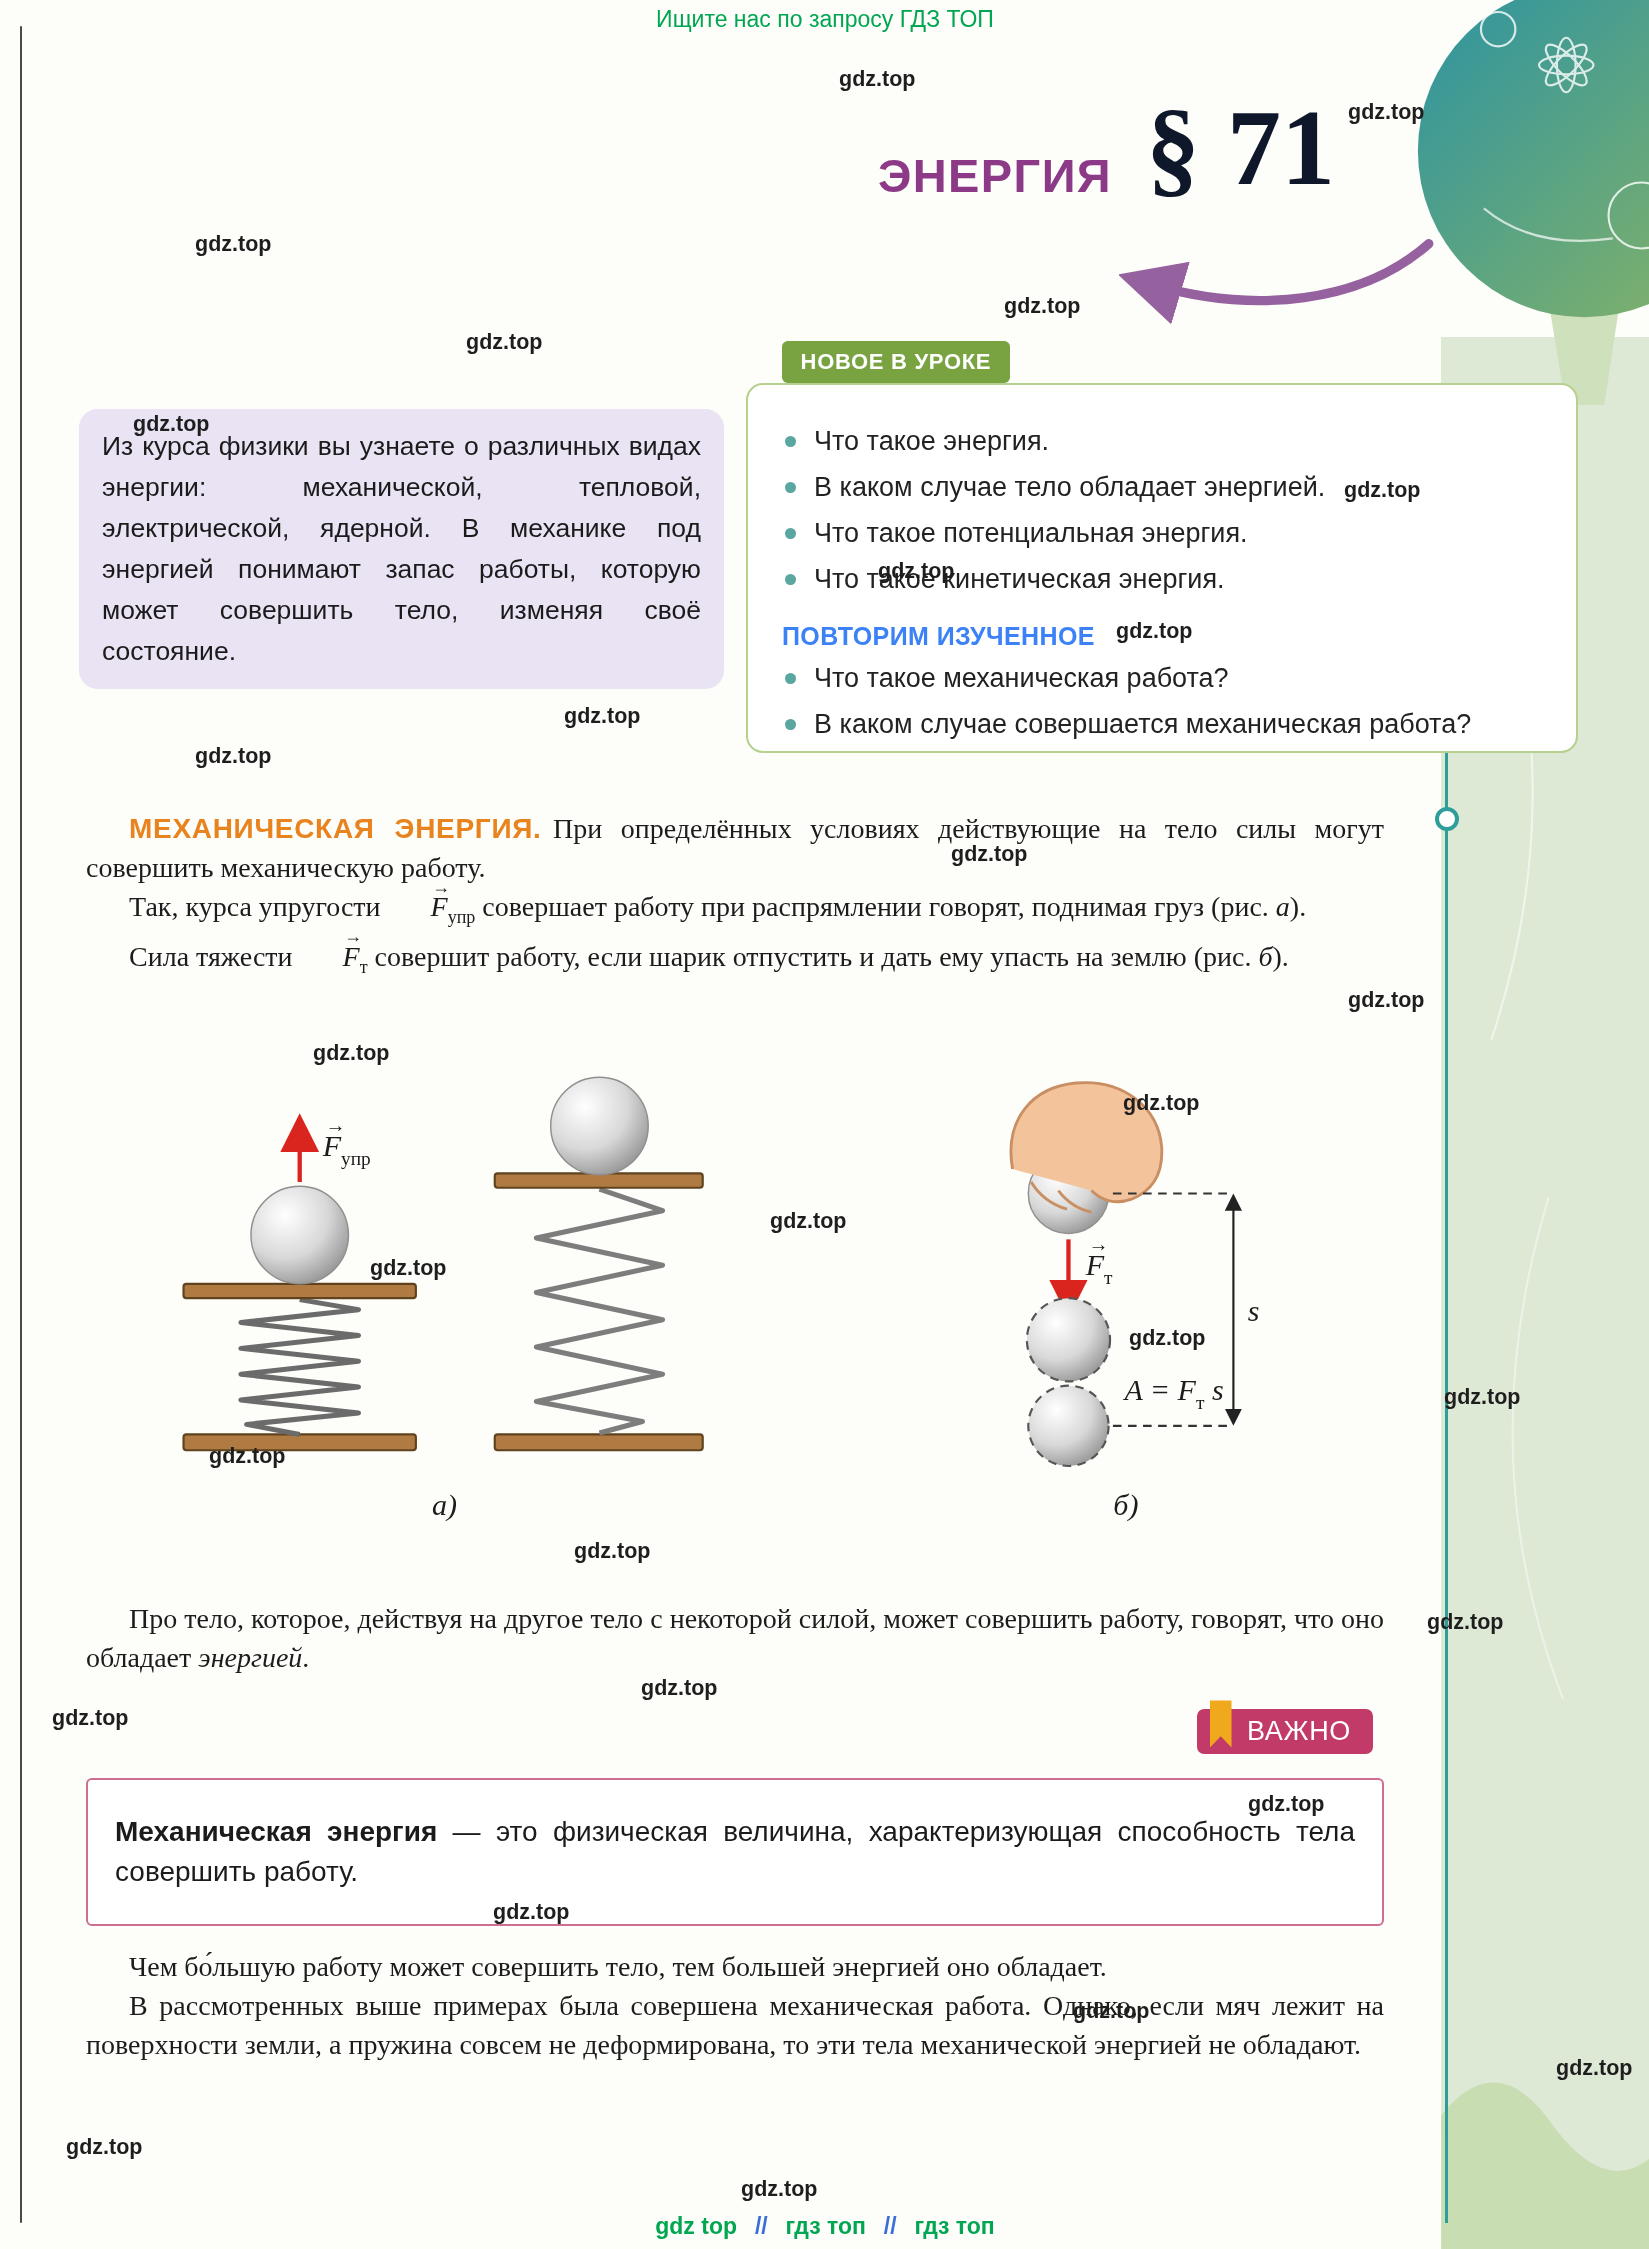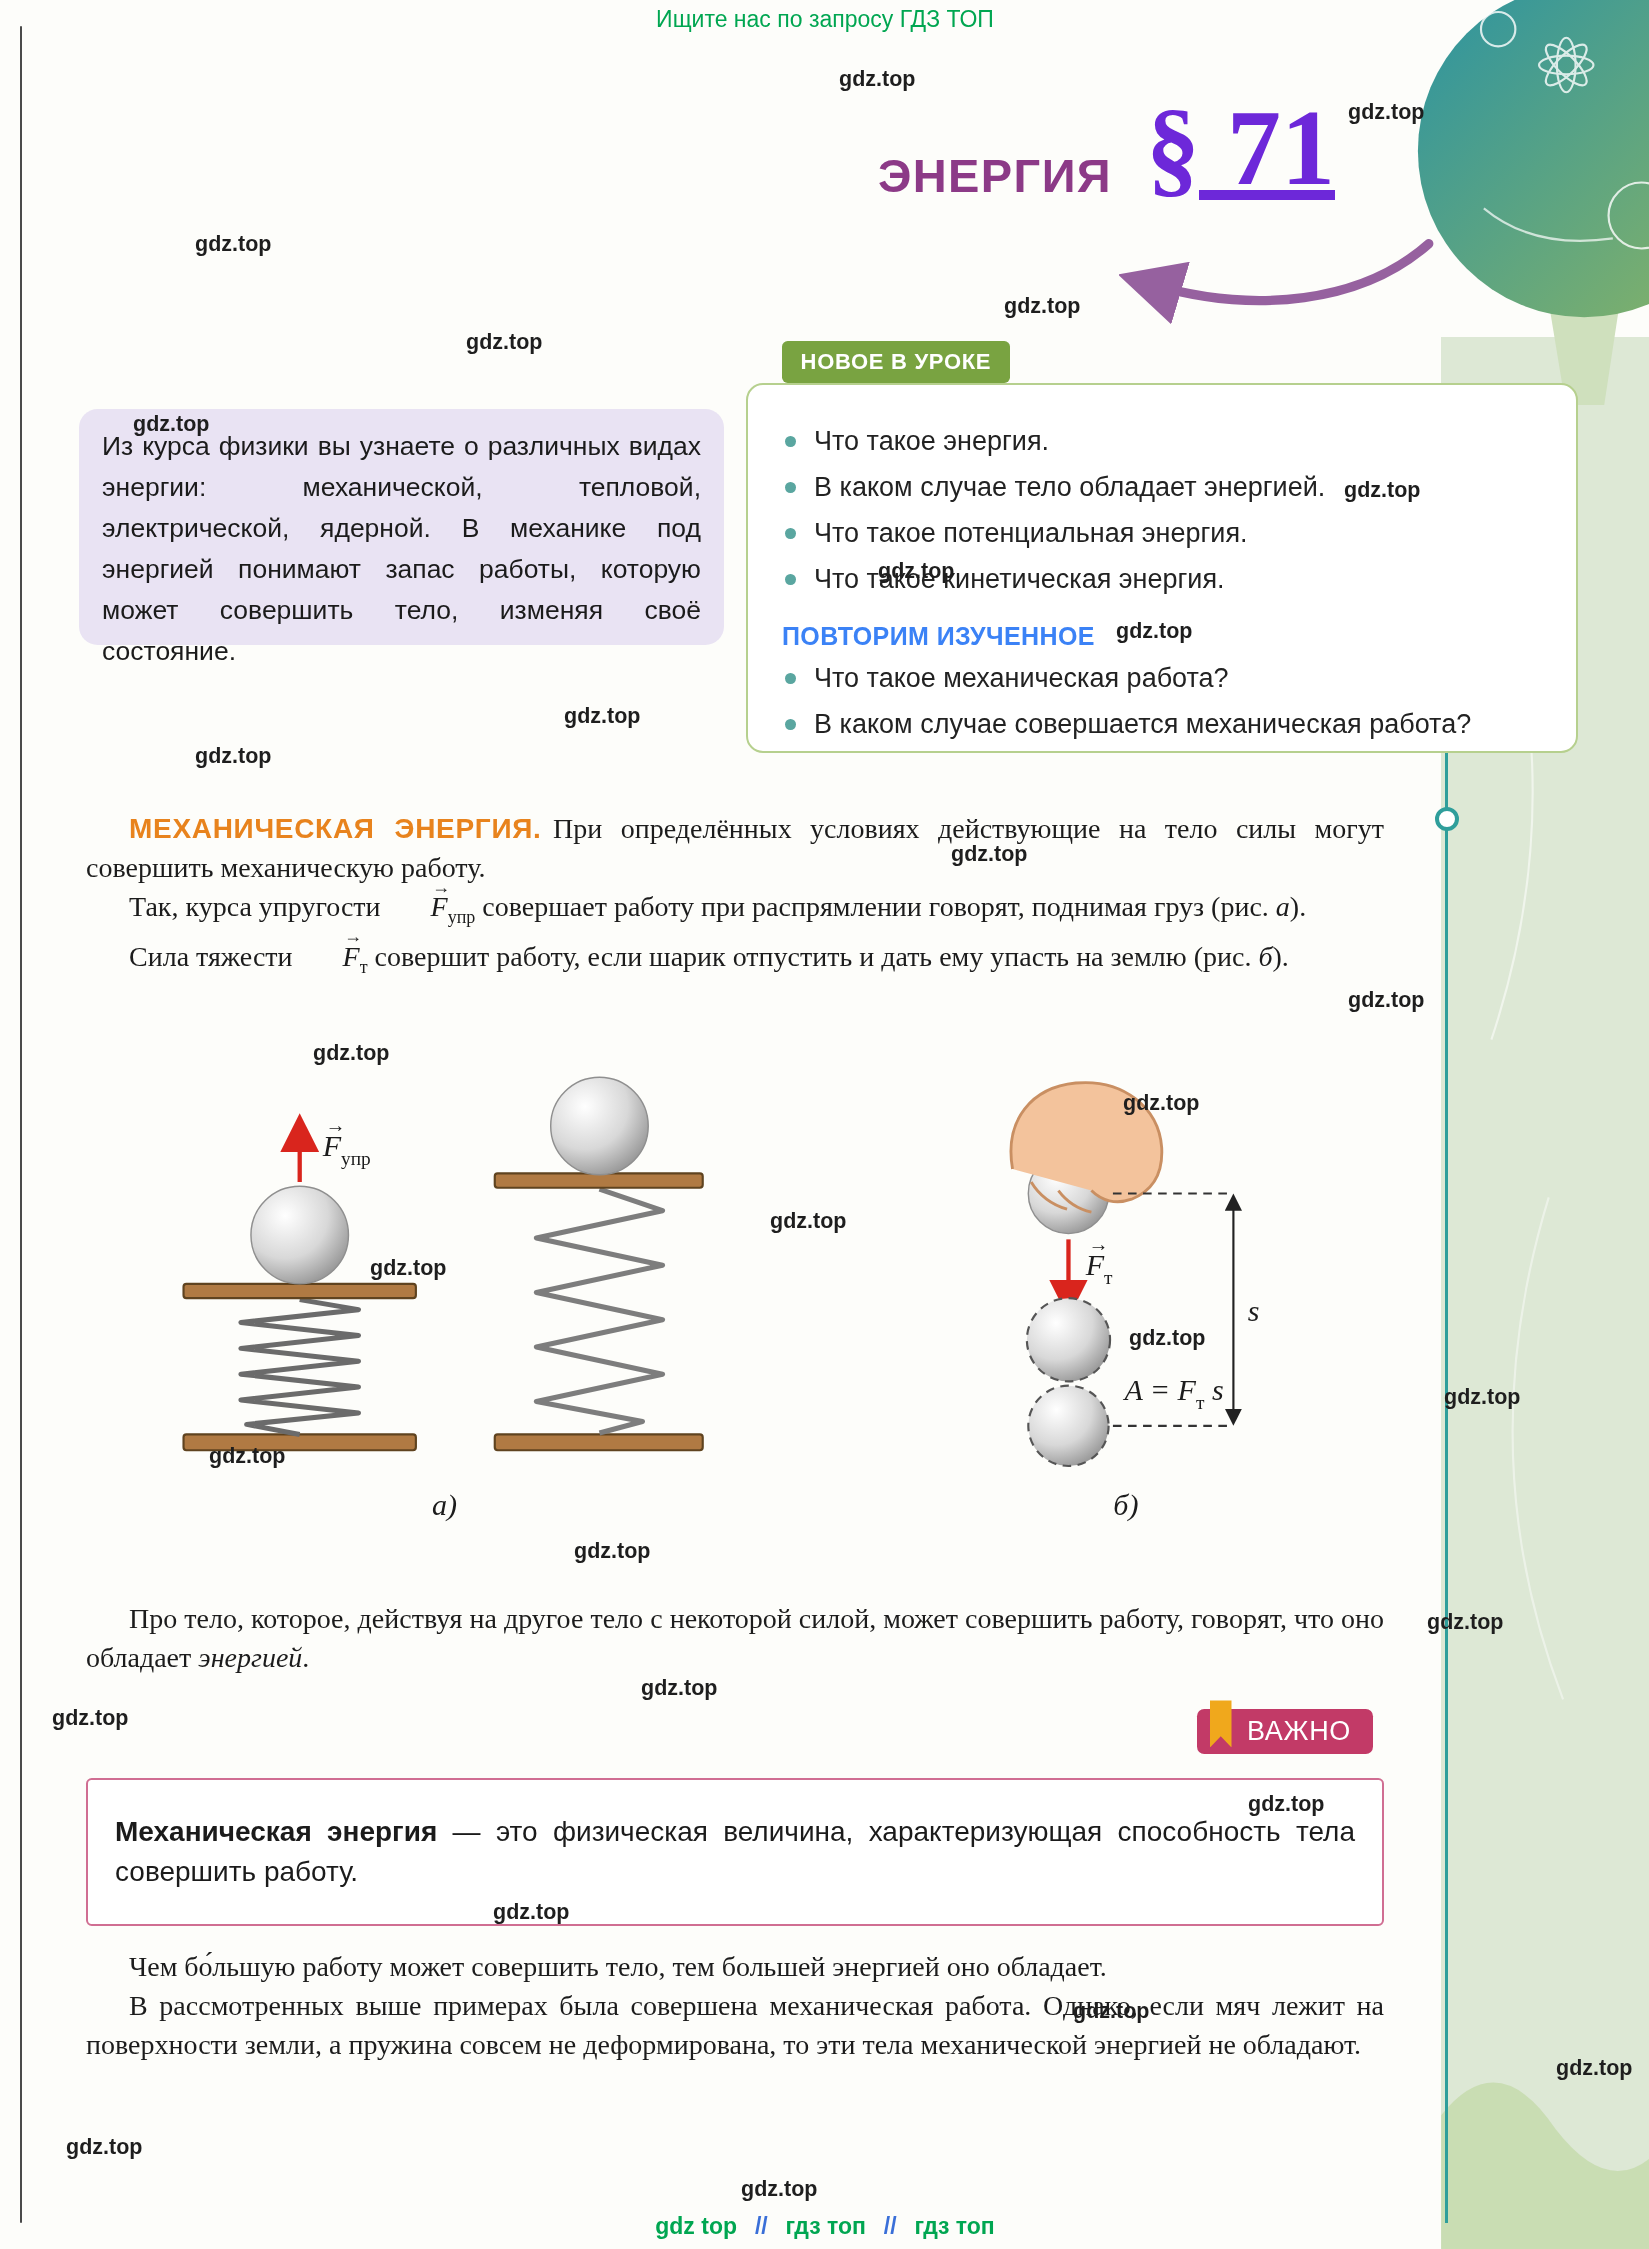--- a/index.html
+++ b/index.html
@@ -21,23 +21,23 @@
   .wm{position:absolute;font-family:"Liberation Sans",sans-serif;font-weight:700;font-size:21.5px;
       color:#1e1e1e;z-index:40;white-space:nowrap;}
 
   .deco-circle{position:absolute;left:1405px;top:-21.5px;}
   .curve-arrow{position:absolute;left:1119px;top:215px;}
 
   .page-title{position:absolute;left:789px;top:148px;width:323px;text-align:right;
               font-family:"Liberation Sans",sans-serif;font-weight:700;font-size:47px;
               letter-spacing:1.4px;color:#8c3a87;}
   .section-num{position:absolute;left:1146px;top:86px;font-family:"Liberation Serif",serif;
-               font-weight:700;font-size:108px;color:#6d28d9;text-decoration:underline;}
-
-  .intro-box{position:absolute;left:79px;top:409px;width:645px;height:236px;box-sizing:border-box;
+               font-weight:700;font-size:108px;color:#0f172a;}
+
+  .intro-box{position:absolute;left:79px;top:409px;width:645px;height:280px;box-sizing:border-box;
              background:#e9e3f3;border-radius:18.6px;padding:17px 23px;
              font-family:"Liberation Sans",sans-serif;font-size:26.5px;line-height:41px;
              text-align:justify;color:#1b1b1b;}
 
   .lesson-pill{position:absolute;left:782px;top:341px;z-index:5;background:#79a341;color:#fff;
                font-family:"Liberation Sans",sans-serif;font-weight:700;font-size:22px;
                letter-spacing:0.7px;padding:8px 18.6px;border-radius:5.7px;}
   .lesson-box{position:absolute;left:746px;top:383px;width:832px;height:370px;box-sizing:border-box;
               background:#fff;border:2.9px solid #b6d08e;border-radius:17px;
               padding:33px 26px 0 34px;font-family:"Liberation Sans",sans-serif;}

